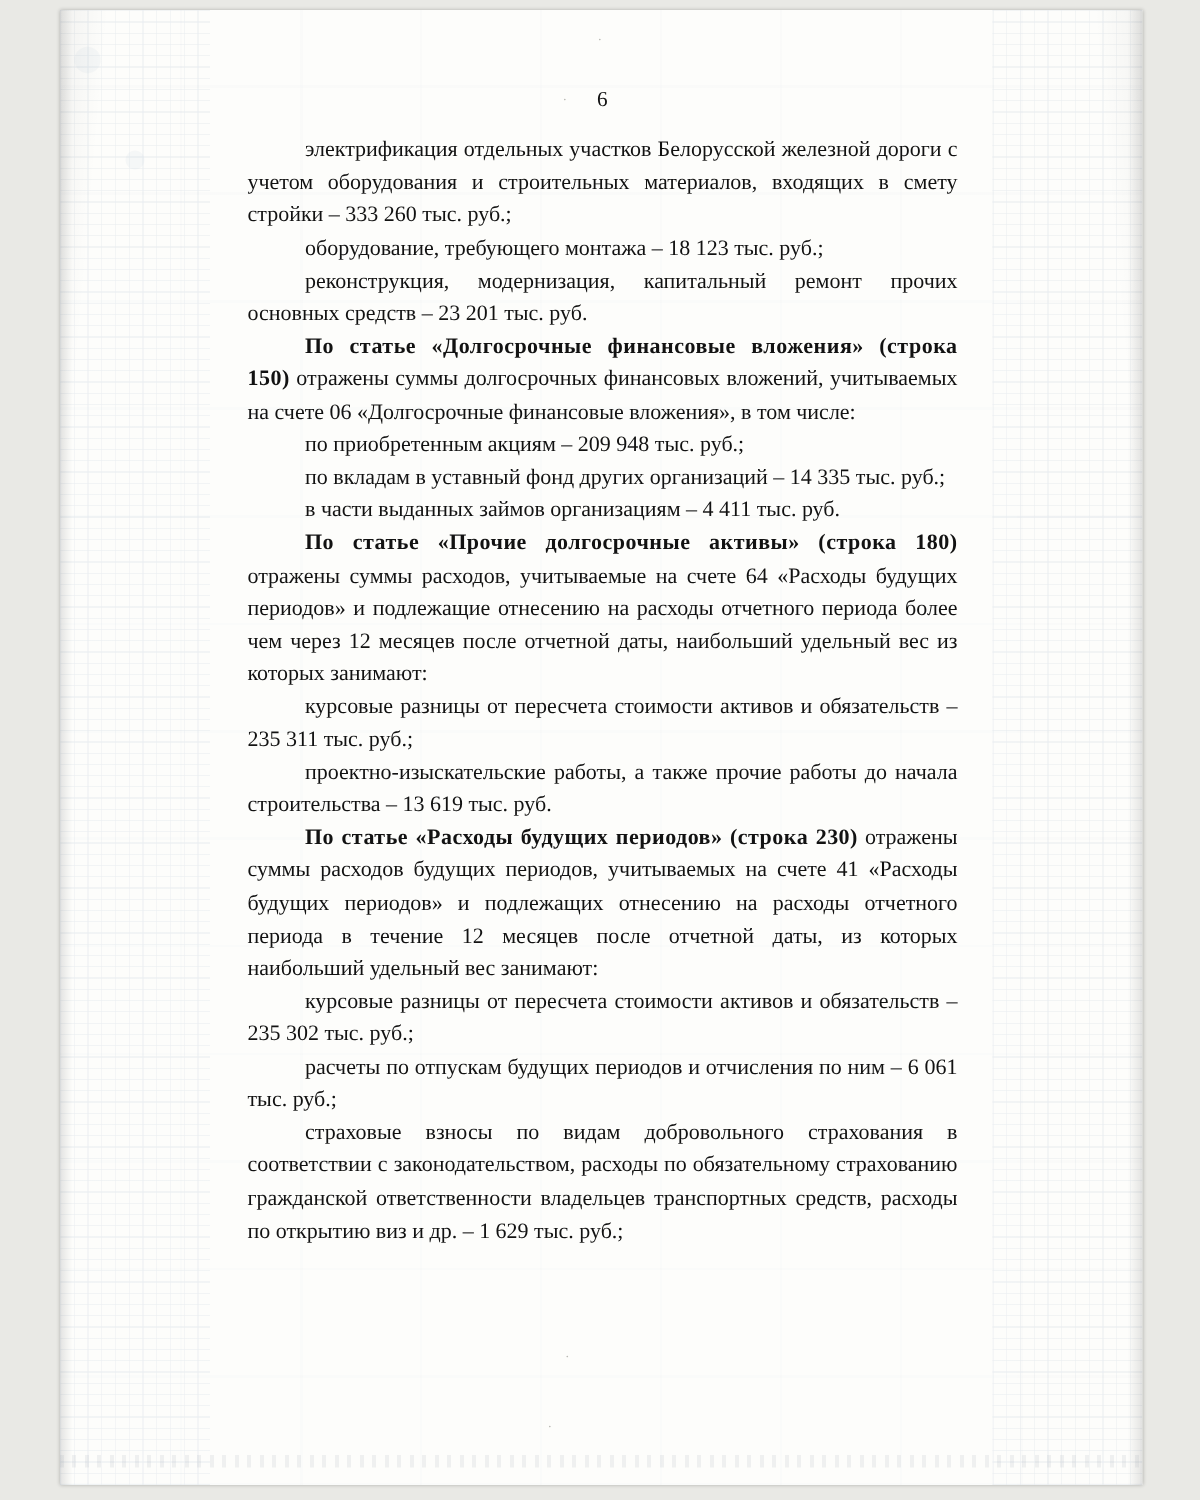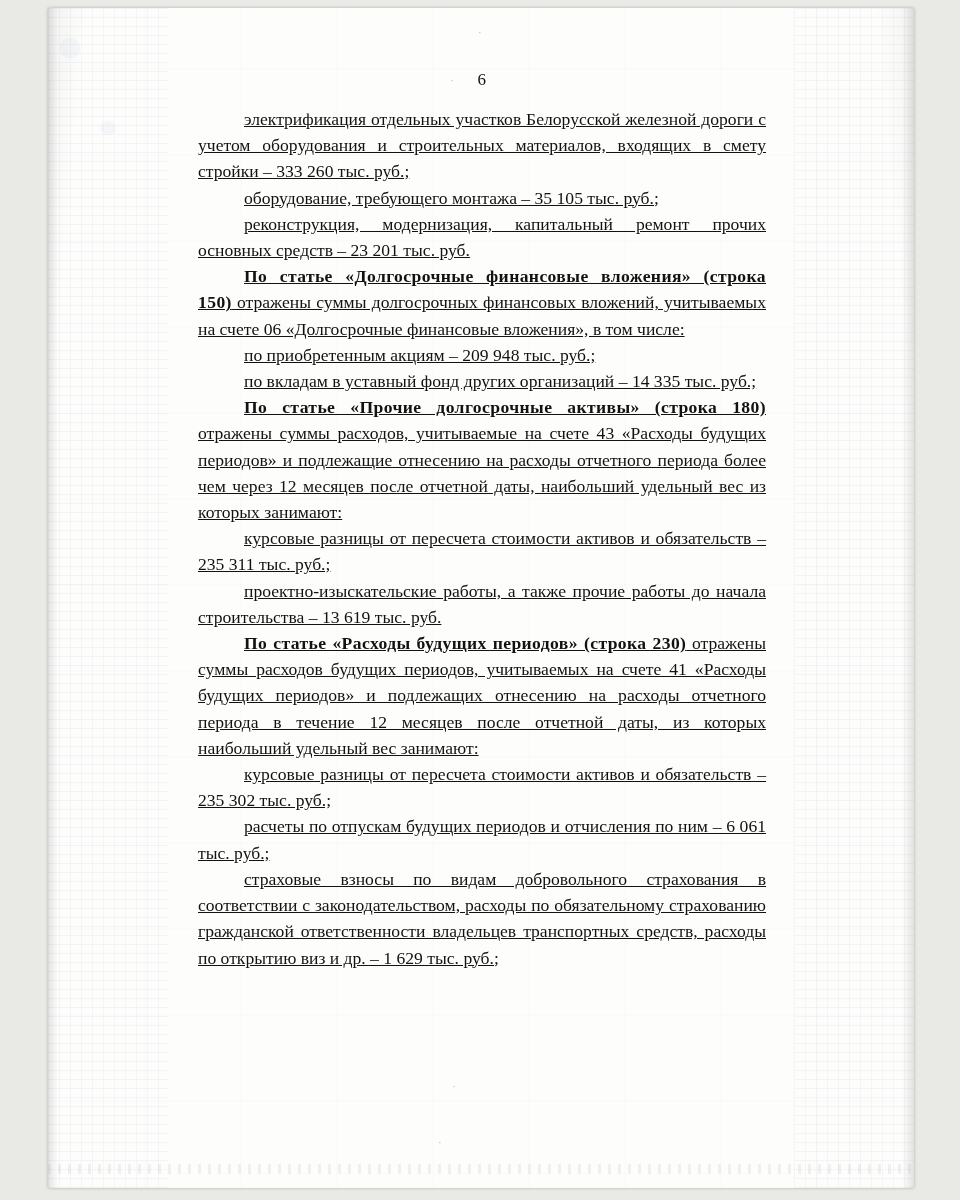--- a/index.html
+++ b/index.html
@@ -80,21 +80,21 @@
     letter-spacing: 0.5px;
   }
   p.para {
     margin: 0;
     font-size: 17.6px;
     line-height: 26.2px;
     text-align: justify;
     text-justify: inter-word;
     hyphens: none;
   }
-  p.indent { text-indent: 46px; text-decoration: underline; }
+  p.indent { text-indent: 46px; }
   b.lead {
     font-weight: bold;
     letter-spacing: 0.4px;
   }
 
   
   .artifact {
     position: absolute;
     color: #b9b9b4;
     font-size: 11px;
@@ -140,29 +140,30 @@
     <div class="artifact art-top">·</div>
     <div class="artifact art-mid">·</div>
     <div class="artifact art-low1">·</div>
     <div class="artifact art-low2">·</div>
     <div class="art-bottom-strip"></div>
 
     <div class="content">
       <div class="page-number">6</div>
 
       <p class="para indent">электрификация отдельных участков Белорусской железной дороги с учетом оборудования и строительных материалов, входящих в смету стройки – 333 260 тыс. руб.;</p>
-      <p class="para indent">оборудование, требующего монтажа – 35 105 тыс. руб.;</p>
+      <p class="para indent">оборудование, требующего монтажа – 18 123 тыс. руб.;</p>
       <p class="para indent">реконструкция, модернизация, капитальный ремонт прочих основных средств – 23 201 тыс. руб.</p>
 
       <p class="para indent"><b class="lead">По статье «Долгосрочные финансовые вложения» (строка 150)</b><span> отражены суммы долгосрочных финансовых вложений, учитываемых на счете 06 «Долгосрочные финансовые вложения», в том числе:</span></p>
 
       <p class="para indent">по приобретенным акциям – 209 948 тыс. руб.;</p>
       <p class="para indent">по вкладам в уставный фонд других организаций – 14 335 тыс. руб.;</p>
+      <p class="para indent">в части выданных займов организациям – 4 411 тыс. руб.</p>
 
-      <p class="para indent"><b class="lead">По статье «Прочие долгосрочные активы» (строка 180)</b><span> отражены суммы расходов, учитываемые на счете 43 «Расходы будущих периодов» и подлежащие отнесению на расходы отчетного периода более чем через 12 месяцев после отчетной даты, наибольший удельный вес из которых занимают:</span></p>
+      <p class="para indent"><b class="lead">По статье «Прочие долгосрочные активы» (строка 180)</b><span> отражены суммы расходов, учитываемые на счете 64 «Расходы будущих периодов» и подлежащие отнесению на расходы отчетного периода более чем через 12 месяцев после отчетной даты, наибольший удельный вес из которых занимают:</span></p>
 
       <p class="para indent">курсовые разницы от пересчета стоимости активов и обязательств – 235 311 тыс. руб.;</p>
       <p class="para indent">проектно-изыскательские работы, а также прочие работы до начала строительства – 13 619 тыс. руб.</p>
 
       <p class="para indent"><b class="lead">По статье «Расходы будущих периодов» (строка 230)</b><span> отражены суммы расходов будущих периодов, учитываемых на счете 41 «Расходы будущих периодов» и подлежащих отнесению на расходы отчетного периода в течение 12 месяцев после отчетной даты, из которых наибольший удельный вес занимают:</span></p>
 
       <p class="para indent">курсовые разницы от пересчета стоимости активов и обязательств – 235 302 тыс. руб.;</p>
       <p class="para indent">расчеты по отпускам будущих периодов и отчисления по ним – 6 061 тыс. руб.;</p>
       <p class="para indent">страховые взносы по видам добровольного страхования в соответствии с законодательством, расходы по обязательному страхованию гражданской ответственности владельцев транспортных средств, расходы по открытию виз и др. – 1 629 тыс. руб.;</p>
     </div>

